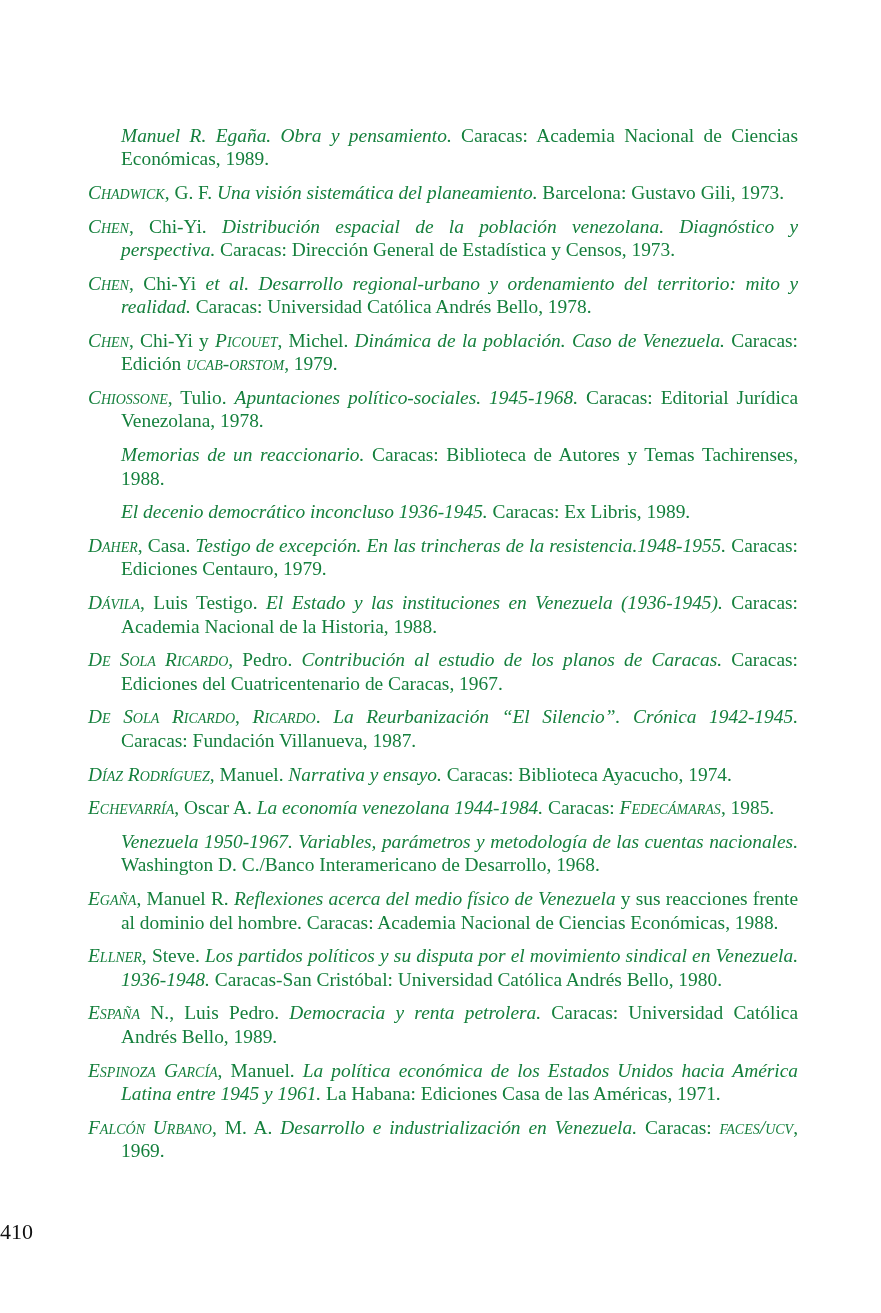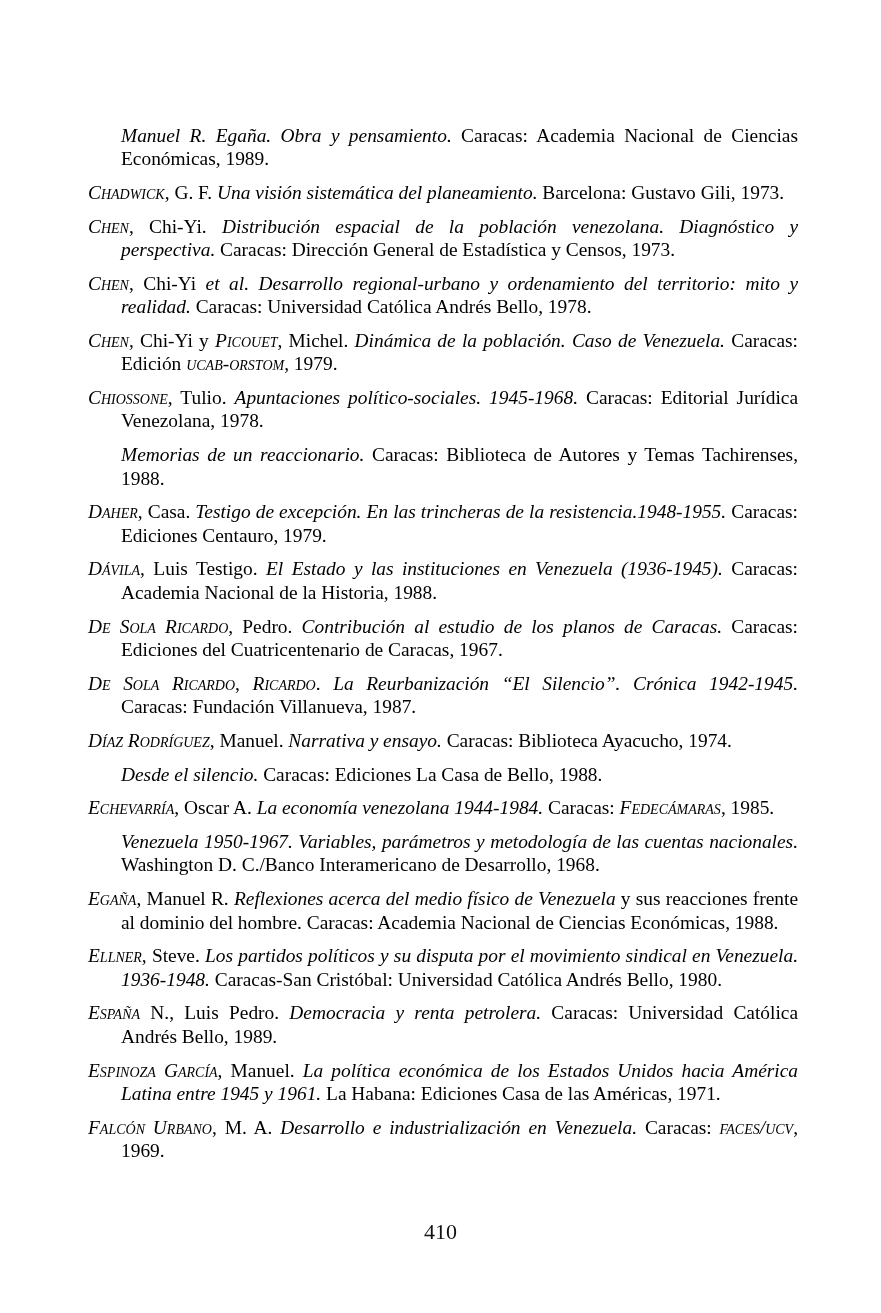--- a/index.html
+++ b/index.html
@@ -1,28 +1,28 @@
 <!DOCTYPE html>
 <html><head>
 <meta charset="utf-8">
 <style>
   html, body { margin:0; padding:0; background:#ffffff; }
   body { width:881px; height:1313px; position:relative; overflow:hidden; }
   .page {
     position:absolute; left:88px; top:124px; width:710px;
     font-family:"Liberation Serif", "DejaVu Serif", serif;
-    font-size:19.4px; line-height:23.3px; color:#000000;
+    font-size:19.4px; line-height:23.3px; color:#15803d;
     text-align:justify;
   }
   .entry { padding-left:33px; text-indent:-33px; margin:0 0 10.5px 0; }
   .entry.cont { padding-left:33px; text-indent:0; }
   .sc { font-variant:small-caps;font-style:italic; }
   i { font-style:italic; }
   .folio {
-    position:absolute; left:0; width:881px; top:1219px; text-align:center;
+    position:absolute; left:0; width:881px; top:1219px; text-align:left;
     font-family:"Liberation Serif", "DejaVu Serif", serif; font-size:22px; color:#111;
   }
 </style>
 </head>
 <body>
 
 <div class="page">
   <p class="entry cont"><i>Manuel R. Egaña. Obra y pensamiento.</i><span> Caracas: Academia Nacional de Ciencias Económicas, 1989.</span></p>
 
   <p class="entry"><span class="sc">Chadwick</span><span>, G. F. </span><i>Una visión sistemática del planeamiento.</i><span> Barcelona: Gustavo Gili, 1973.</span></p>
@@ -30,33 +30,33 @@
   <p class="entry"><span class="sc">Chen</span><span>, Chi-Yi. </span><i>Distribución espacial de la población venezolana. Diagnóstico y perspectiva.</i><span> Caracas: Dirección General de Estadística y Censos, 1973.</span></p>
 
   <p class="entry"><span class="sc">Chen</span><span>, Chi-Yi </span><i>et al. Desarrollo regional-urbano y ordenamiento del territorio: mito y realidad.</i><span> Caracas: Universidad Católica Andrés Bello, 1978.</span></p>
 
   <p class="entry"><span class="sc">Chen</span><span>, Chi-Yi y </span><span class="sc">Picouet</span><span>, Michel. </span><i>Dinámica de la población. Caso de Venezuela.</i><span> Caracas: Edición </span><span class="sc">ucab-orstom</span><span>, 1979.</span></p>
 
   <p class="entry"><span class="sc">Chiossone</span><span>, Tulio. </span><i>Apuntaciones político-sociales. 1945-1968.</i><span> Caracas: Editorial Jurídica Venezolana, 1978.</span></p>
 
   <p class="entry cont"><i>Memorias de un reaccionario.</i><span> Caracas: Biblioteca de Autores y Temas Tachirenses, 1988.</span></p>
 
+  <p class="entry cont"><i>El decenio democrático inconcluso 1936-1945.</i><span> Caracas: Ex Libris, 1989.</span></p>
 
   <p class="entry"><span class="sc">Daher</span><span>, Casa. </span><i>Testigo de excepción. En las trincheras de la resistencia.1948-1955.</i><span> Caracas: Ediciones Centauro, 1979.</span></p>
 
   <p class="entry"><span class="sc">Dávila</span><span>, Luis Testigo. </span><i>El Estado y las instituciones en Venezuela (1936-1945).</i><span> Caracas: Academia Nacional de la Historia, 1988.</span></p>
 
   <p class="entry"><span class="sc">De Sola Ricardo</span><span>, Pedro. </span><i>Contribución al estudio de los planos de Caracas.</i><span> Caracas: Ediciones del Cuatricentenario de Caracas, 1967.</span></p>
 
   <p class="entry"><span class="sc">De Sola Ricardo</span><span>, </span><span class="sc">Ricardo</span><span>. </span><i>La Reurbanización “El Silencio”. Crónica 1942-1945.</i><span> Caracas: Fundación Villanueva, 1987.</span></p>
 
 
   <p class="entry"><span class="sc">Díaz Rodríguez</span><span>, Manuel. </span><i>Narrativa y ensayo.</i><span> Caracas: Biblioteca Ayacucho, 1974.</span></p>
 
-  <p class="entry cont"><i>Desde el silencio.</i><span> Caracas: Ediciones La Casa de Bello, 1988.</span></p>
 
   <p class="entry"><span class="sc">Echevarría</span><span>, Oscar A. </span><i>La economía venezolana 1944-1984.</i><span> Caracas: </span><span class="sc">Fedecámaras</span><span>, 1985.</span></p>
 
   <p class="entry cont"><i>Venezuela 1950-1967. Variables, parámetros y metodología de las cuentas nacionales.</i><span> Washington D. C./Banco Interamericano de Desarrollo, 1968.</span></p>
 
   <p class="entry"><span class="sc">Egaña</span><span>, Manuel R. </span><i>Reflexiones acerca del medio físico de Venezuela</i><span> y sus reacciones frente al dominio del hombre. Caracas: Academia Nacional de Ciencias Económicas, 1988.</span></p>
 
   <p class="entry"><span class="sc">Ellner</span><span>, Steve. </span><i>Los partidos políticos y su disputa por el movimiento sindical en Venezuela. 1936-1948.</i><span> Caracas-San Cristóbal: Universidad Católica Andrés Bello, 1980.</span></p>
 
   <p class="entry"><span class="sc">España</span><span> N., Luis Pedro. </span><i>Democracia y renta petrolera.</i><span> Caracas: Universidad Católica Andrés Bello, 1989.</span></p>

